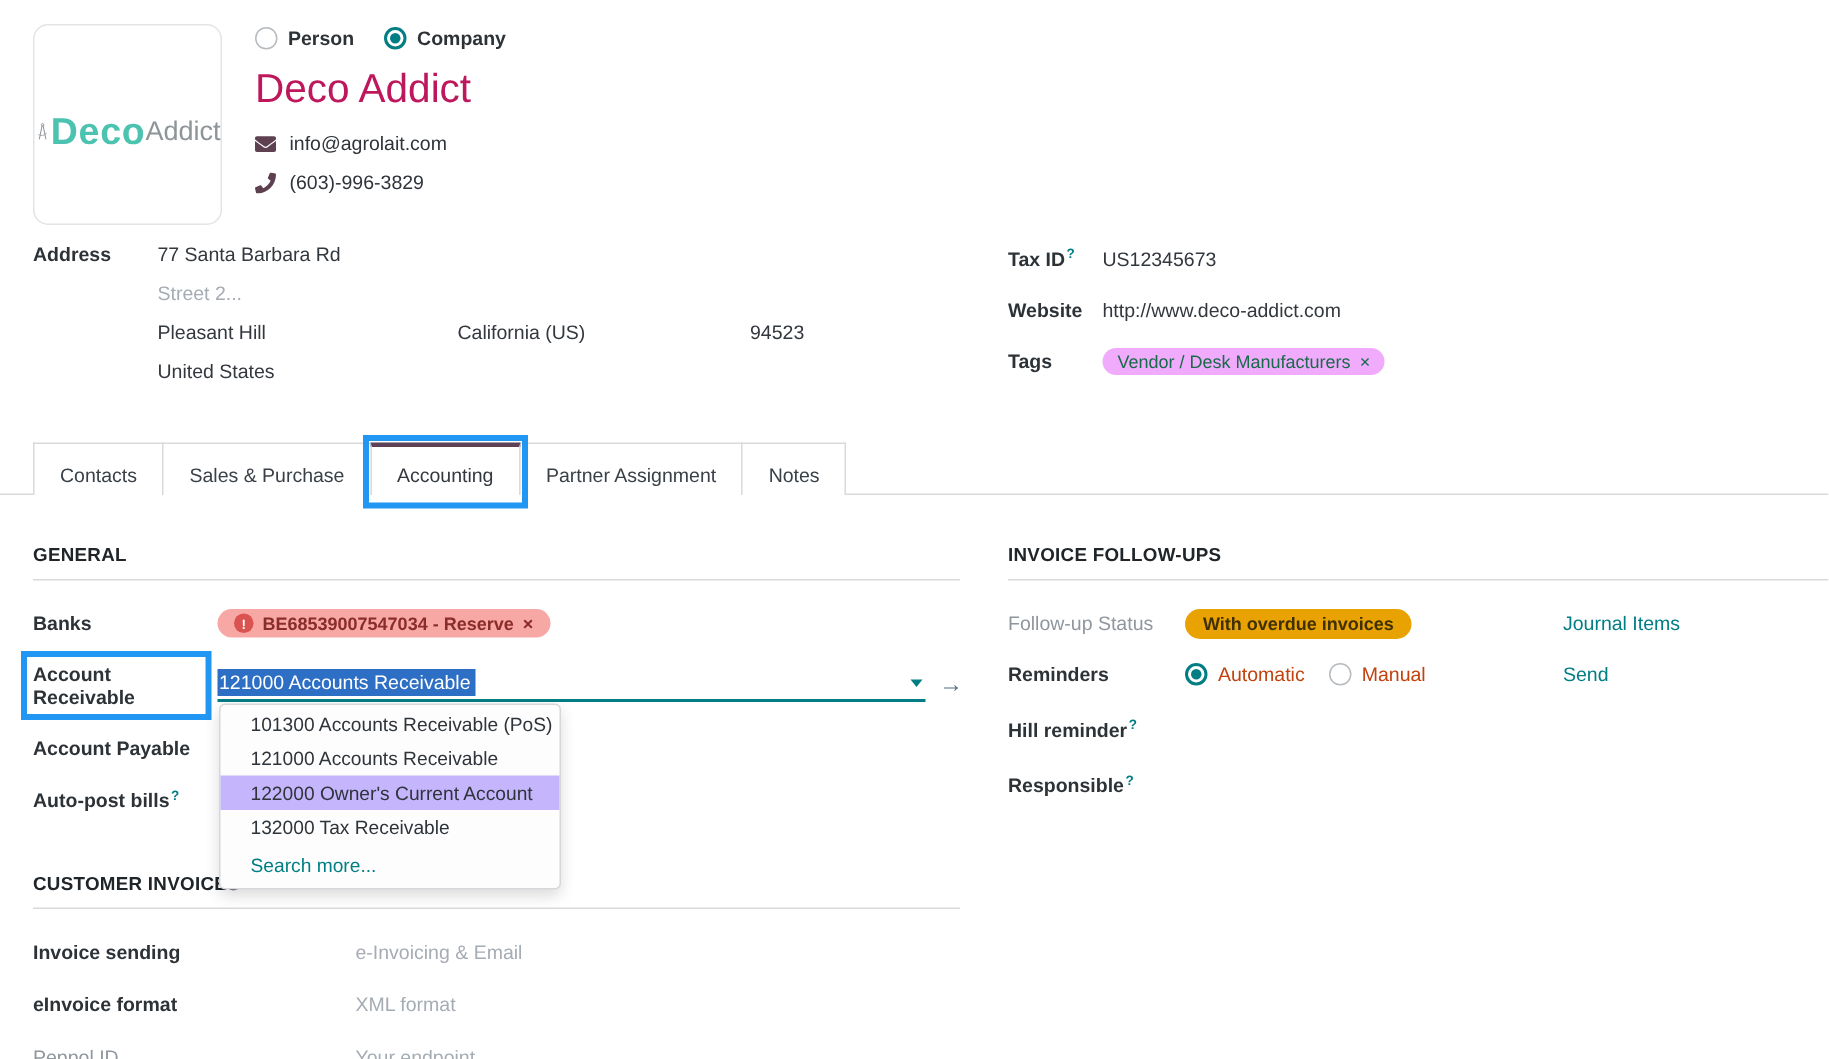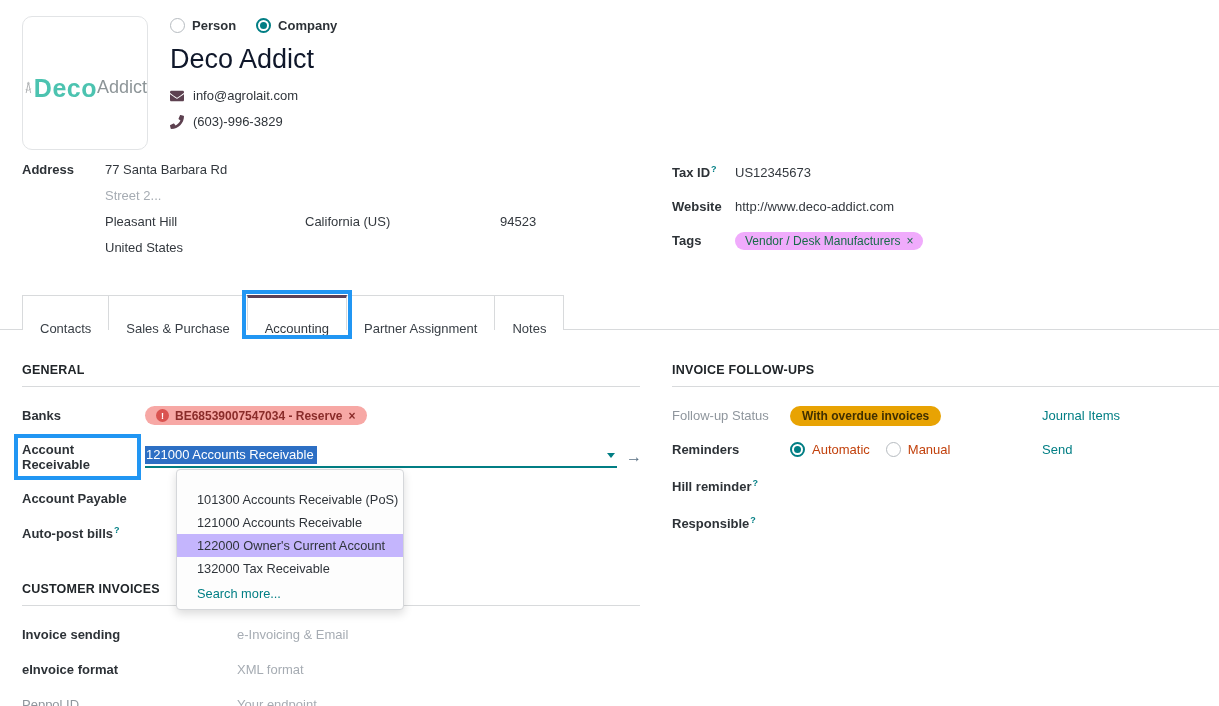--- a/index.html
+++ b/index.html
@@ -14,21 +14,21 @@
                padding-top: 10px; background: #fff; }
   .logo-deco { color: #4cc3b0; font-weight: 700; font-size: 25px; line-height: 1.05; letter-spacing: .5px; }
   .logo-addict { color: #8d9598; font-size: 18px; line-height: 1.2; }
   .header-main { margin-left: 22px; padding-top: 2px; }
   .radio-row { display: flex; align-items: center; gap: 20px; font-weight: 600; color: #2d3237; font-size: 13px; }
   .radio-opt { display: flex; align-items: center; gap: 7px; }
   .radio-circle { width: 15px; height: 15px; border-radius: 50%; border: 1px solid #b6bbc0; background: #fff;
                   display: inline-flex; align-items: center; justify-content: center; flex: 0 0 auto; }
   .radio-circle.checked { border: 2px solid #017e84; }
   .radio-circle.checked::after { content: ""; width: 7px; height: 7px; border-radius: 50%; background: #017e84; }
-  .page-title { margin-top: 11px; font-size: 27px; font-weight: 500; color: #0f172a; }
+  .page-title { margin-top: 11px; font-size: 27px; font-weight: 500; color: #be185d; }
   .contact-line { display: flex; align-items: center; gap: 9px; margin-top: 13px; color: #2f343a; }
   .contact-line + .contact-line { margin-top: 11px; }
   .mini-icon { width: 14px; height: 14px; fill: #5d4150; flex: 0 0 auto; }
 
   
   .details-block { position: absolute; left: 22px; top: 162px; width: 1175px; }
   .addr-grid { position: absolute; left: 0; top: 0; display: grid; grid-template-columns: 83px 1fr; width: 560px; }
   .addr-label { font-weight: 600; color: #2d3237; }
   .addr-rows > div { min-height: 21px; margin-bottom: 5px; }
   .addr-city-row { display: grid; grid-template-columns: 200px 195px 1fr; }
@@ -38,21 +38,21 @@
   .rd-label { font-weight: 600; color: #2d3237; }
   sup.help { color: #017e84; font-size: 9px; font-weight: 600; margin-left: 1px; }
   .tag-pill { display: inline-flex; align-items: center; gap: 6px; background: #f0abfc; color: #186b48;
               border-radius: 999px; padding: 2px 10px; font-size: 12px; font-weight: 500; }
   .tag-pill .x { font-size: 12px; }
 
   
   .tabs-block { position: absolute; left: 0; top: 295px; width: 1219px; height: 35px;
                 border-bottom: 1px solid #d8dadc; display: flex; padding-left: 22px; }
   .tab { position: relative; border: 1px solid #d8dadc; border-bottom: none; background: #fff;
-         padding: 16px 17px; line-height: 33px; font-size: 13px; color: #3a4047; margin-right: -1px;
+         padding: 4px 17px; line-height: 33px; font-size: 13px; color: #3a4047; margin-right: -1px;
          height: 35px; }
   .tab.active { border-top: 3px solid #5d4157; line-height: 30px; z-index: 2; color: #33383e; }
   .annotation-box { position: absolute; border: 4px solid #2196f3; pointer-events: none; z-index: 8; }
   .tab-anno { inset: -8px -6px -9px -6px; }
 
   
   .content-block { position: absolute; left: 0; top: 360px; width: 1219px; }
   .col-left { position: absolute; left: 22px; top: 0; width: 618px; }
   .col-right { position: absolute; left: 672px; top: 0; width: 547px; }
   .section-title { font-size: 12.5px; font-weight: 700; color: #202529; padding: 3px 0 9px;
@@ -72,21 +72,21 @@
 
   .field-widget { position: relative; display: flex; align-items: center; }
   .field-line { display: flex; align-items: center; width: 472px; border-bottom: 2px solid #017e84; padding-bottom: 2px; }
   .sel-text { background: #2d6fc4; color: #fff; padding: 1px 3px 2px 1px; font-size: 13px; }
   .caret-down { margin-left: auto; width: 0; height: 0; border-left: 4px solid transparent;
                 border-right: 4px solid transparent; border-top: 5px solid #017e84; margin-right: 2px; }
   .goto-arrow { color: #5a7184; font-size: 16px; font-weight: 700; margin-left: 9px; line-height: 1; }
 
   .dropdown { position: absolute; top: calc(100% + 1px); left: 1px; width: 228px; background: #fdfdfd;
               border: 1px solid #d5d7da; border-radius: 4px; box-shadow: 0 4px 10px rgba(0,0,0,.14);
-              padding: 18px 0 6px; z-index: 30; margin-left: 30px; }
+              padding: 1px 0 6px; z-index: 30; }
   .dd-item { font-size: 12.8px; color: #2f343a; padding: 4px 8px 4px 20px; white-space: nowrap; }
   .dd-item.hovered { background: #c4b5fd; }
   .dd-footer { color: #017e84; padding: 6px 8px 2px 20px; font-size: 12.8px; }
 
   .ci-section { margin-top: 34px; }
   .ci-row { display: grid; grid-template-columns: 215px 1fr; align-items: center; min-height: 22px; margin-bottom: 13px; }
 
   .fu-row { display: grid; grid-template-columns: 118px 252px 1fr; align-items: center; min-height: 23px; margin-bottom: 11px; }
   .fu-row.gap-lg { margin-bottom: 14px; }
   .amber-badge { display: inline-block; background: #e8a303; color: #402f00; border-radius: 999px;

